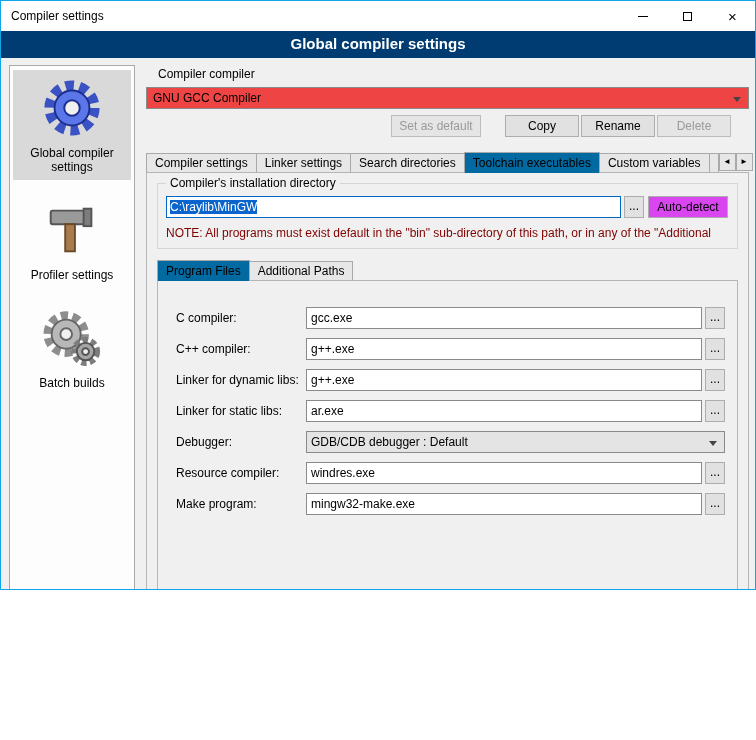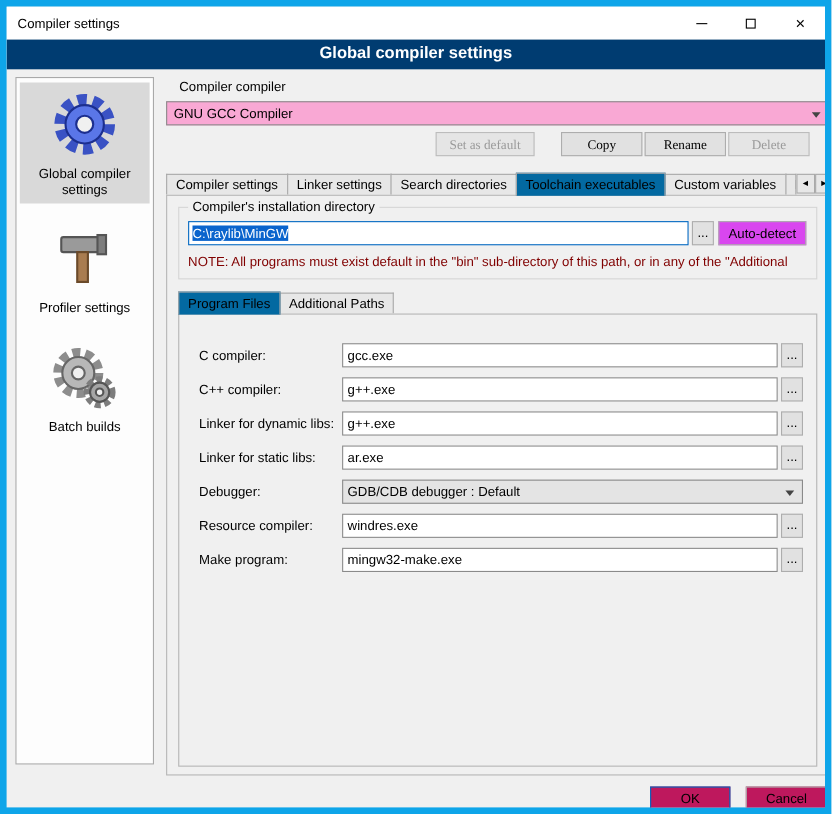--- a/index.html
+++ b/index.html
@@ -1,18 +1,18 @@
 <!DOCTYPE html>
 <html><head>
 <meta charset="utf-8">
 <style>
   * { box-sizing: border-box; margin: 0; padding: 0; }
   html,body { width:756px; height:740px; }
   body { font-family: "Liberation Sans", sans-serif; font-size: 12px; color:#000; background:#fff; }
-  .window { position:relative; width:756px; height:740px; background:#f0f0f0; border:6px solid #0ea5e9; overflow:hidden; }
+  .window { position:relative; width:756px; height:590px; background:#f0f0f0; border:1px solid #0ea5e9; overflow:hidden; }
 
   
   .titlebar { position:absolute; left:0; top:0; width:100%; height:30px; background:#ffffff; display:flex; align-items:center; }
   .titlebar .title { padding-left:10px; font-size:12px; }
   .win-controls { position:absolute; right:0; top:0; height:30px; display:flex; }
   .win-btn { width:45px; height:30px; display:flex; align-items:center; justify-content:center; cursor:default; }
   .min-glyph { display:block; width:10px; border-bottom:1px solid #000; }
   .max-glyph { display:block; width:9px; height:9px; border:1px solid #000; }
   .close-glyph { font-size:15px; line-height:15px; }
 
@@ -23,26 +23,26 @@
   
   .sidebar { position:absolute; left:8px; top:64px; width:126px; height:625px; background:#fdfdfd; border:1px solid #a9a9a9; }
   .sb-item { width:118px; margin:4px auto 0 auto; padding:7px 2px 6px 2px; text-align:center; cursor:default; }
   .sb-item.selected { background:#d9d9d9; }
   .sb-item .sb-label { display:block; margin-top:4px; line-height:14px; }
   .sb-icon { display:inline-block; width:62px; height:62px; }
   .sb-item + .sb-item { margin-top:12px; }
 
   
   .main-label { position:absolute; left:157px; top:66px; }
-  .combo { position:absolute; left:145px; top:86px; width:603px; height:22px; background:#f9a8d4; border:1px solid #8a8a8a;
+  .combo { position:absolute; left:145px; top:86px; width:603px; height:22px; background:#ef4444; border:1px solid #8a8a8a;
            line-height:20px; padding-left:6px; cursor:default; }
   .combo .arrow { position:absolute; right:7px; top:9px; width:0; height:0; border-left:4px solid transparent;
                   border-right:4px solid transparent; border-top:5px solid #444; }
   .btn-row { position:absolute; left:145px; top:114px; width:603px; height:22px; display:flex; justify-content:flex-end; }
-  .btn { height:22px; background:#e1e1e1; border:1px solid #adadad; text-align:center; line-height:20px; cursor:default;font-family:Liberation Serif, serif; }
+  .btn { height:22px; background:#e1e1e1; border:1px solid #adadad; text-align:center; line-height:20px; cursor:default; }
   .btn.disabled { color:#9a9a9a; background:#e5e5e5; border-color:#bcbcbc; }
   .b-setdef { width:90px; margin-right:24px; }
   .b-copy { width:74px; margin-right:2px; }
   .b-rename { width:74px; margin-right:2px; }
   .b-delete { width:74px; margin-right:18px; }
   .b-reset { width:110px; }
 
   
   .tabbar { position:absolute; left:145px; top:150px; width:603px; height:21px; display:flex; align-items:flex-end; }
   .tab { height:19px; padding:0 8px; line-height:18px; background:#e7e7e7; border:1px solid #a9a9a9; border-bottom:none;

